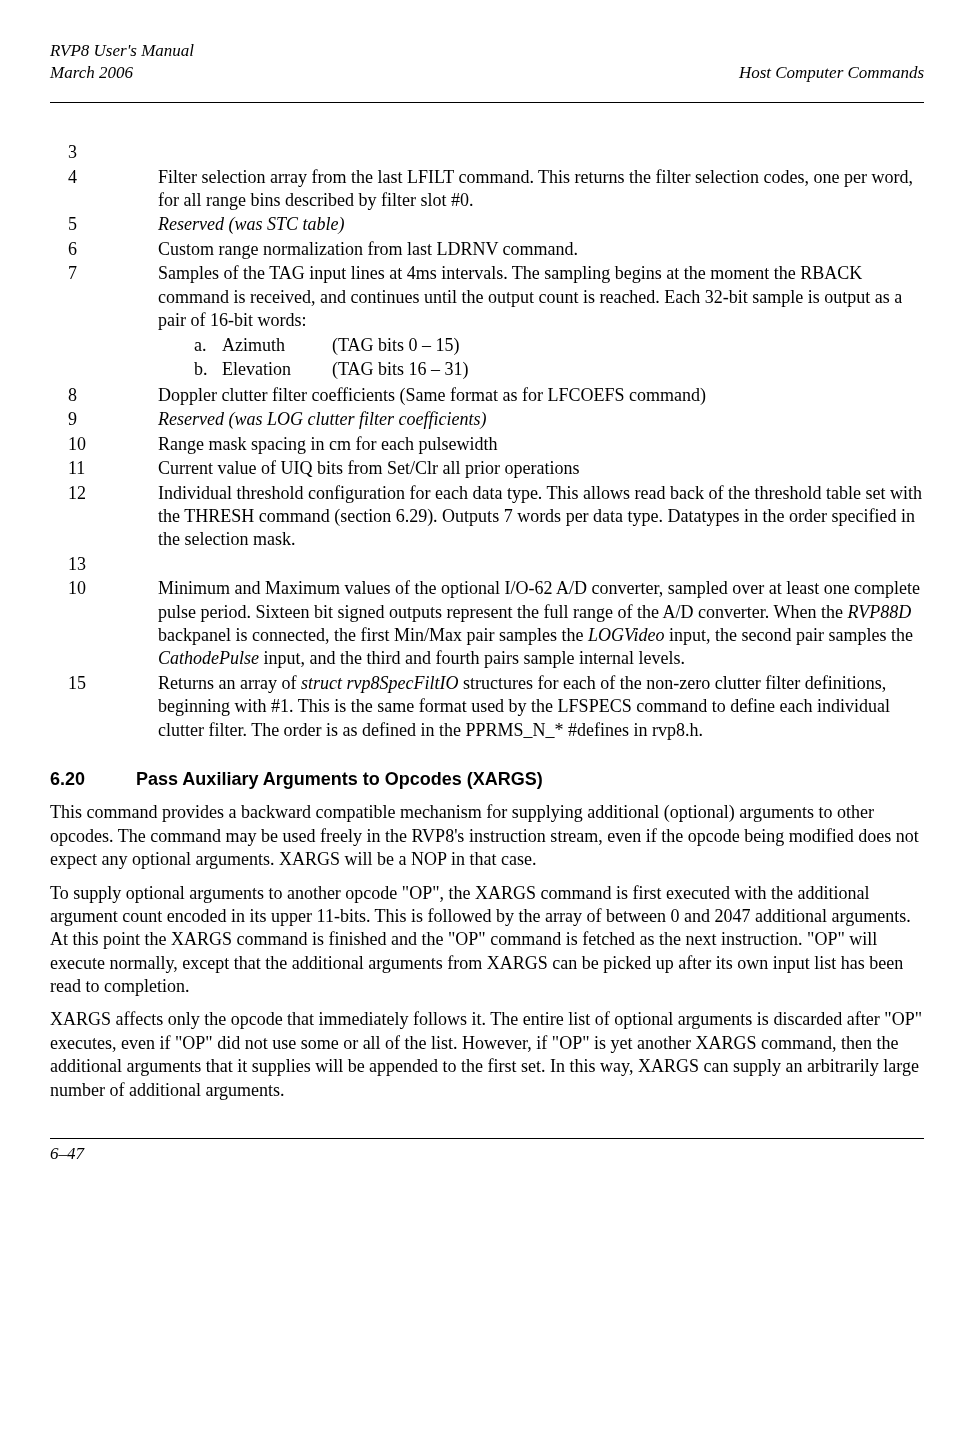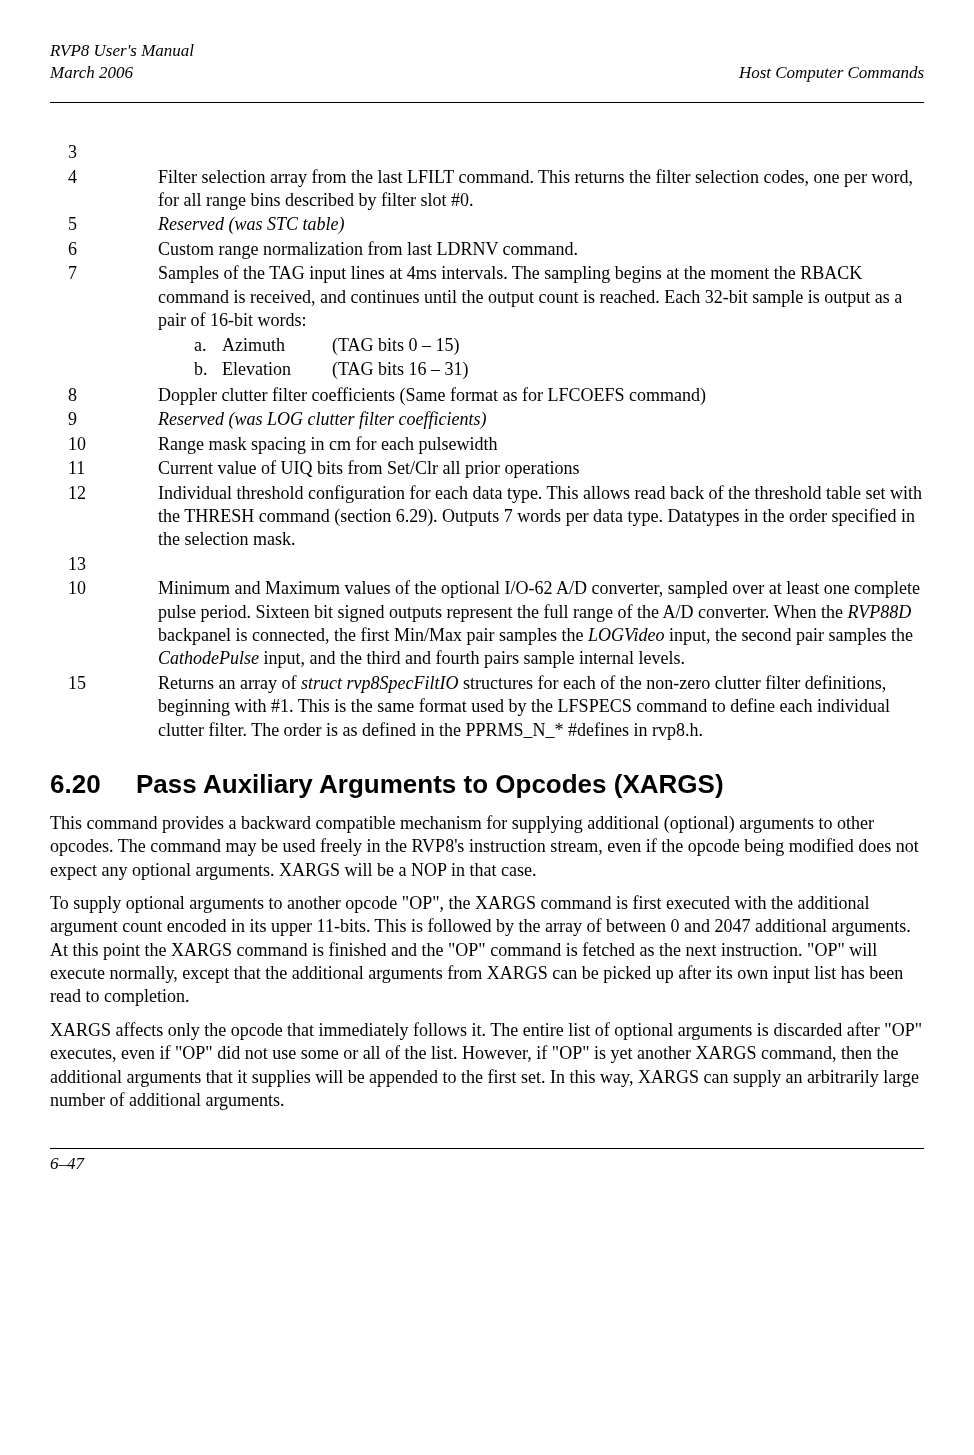--- a/index.html
+++ b/index.html
@@ -51,21 +51,21 @@
     width: 28px;
   }
   .sub-name {
     width: 110px;
   }
   .sub-tag {
   }
   h2.section {
     font-family: Arial, Helvetica, sans-serif;
     font-weight: bold;
-    font-size: 26px;
+    font-size: 18px;
     margin: 26px 0 10px 0;
   }
   h2.section .secnum {
     display: inline-block;
     width: 86px;
   }
   p.body {
     margin: 6px 0 10px 0;
     text-align: left;
   }

